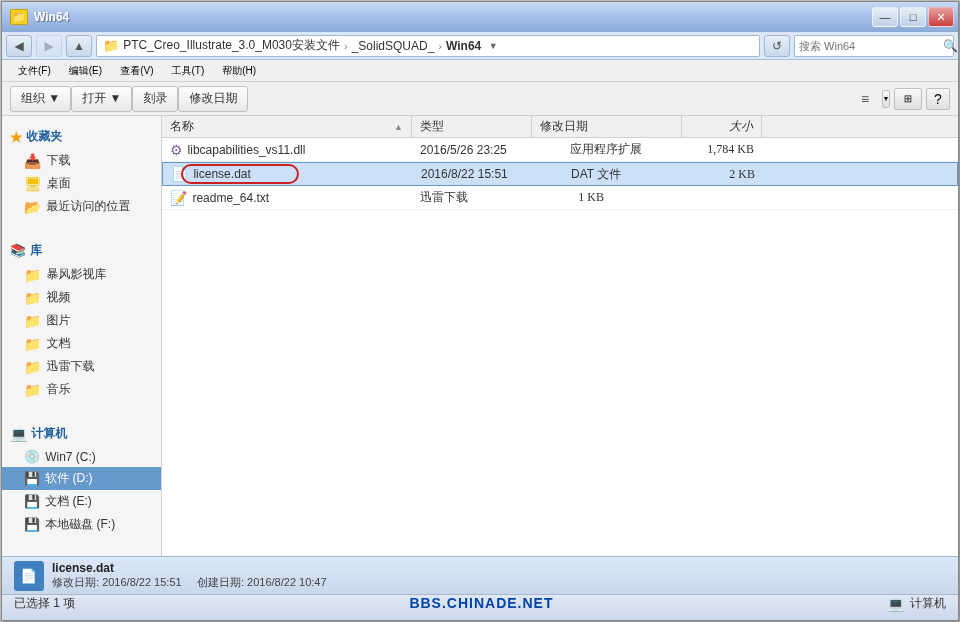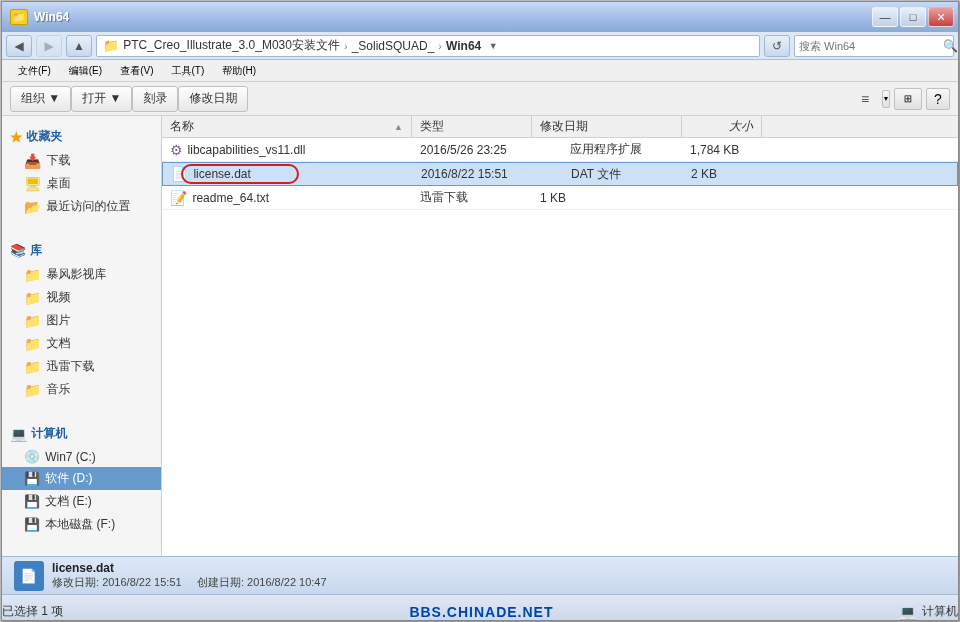--- a/index.html
+++ b/index.html
@@ -327,21 +327,21 @@
       text-overflow: ellipsis;
     }
     .file-cell-name {
       width: 250px;
       display: flex;
       align-items: center;
       gap: 5px;
     }
     .file-cell-date { width: 150px; }
     .file-cell-type { width: 120px; }
-    .file-cell-size { width: 80px; text-align: left; }
+    .file-cell-size { width: 80px; text-align: right; font-family: Liberation Serif, serif; }
     .file-icon { font-size: 14px; }
     .file-icon-dll { color: #8060a0; }
     .file-icon-dat { color: #4080c0; }
     .file-icon-txt { color: #606060; }
 
     .file-row-wrapper {
       position: relative;
     }
 
     
@@ -382,23 +382,23 @@
       font-size: 11px;
       color: #444;
     }
 
     
     .bottom-bar {
       height: 26px;
       background: linear-gradient(to bottom, #e0e8f4, #ccd8ec);
       border-top: 1px solid #a8b8cc;
       display: flex;
-      align-items: flex-end;
+      align-items: flex-start;
       justify-content: space-between;
-      padding: 0 0;
+      padding: 0 12px;
       flex-shrink: 0;
     }
     .bottom-left {
       font-size: 12px;
       color: #333;
     }
     .bottom-center {
       font-size: 14px;
       font-weight: bold;
       color: #0044aa;

